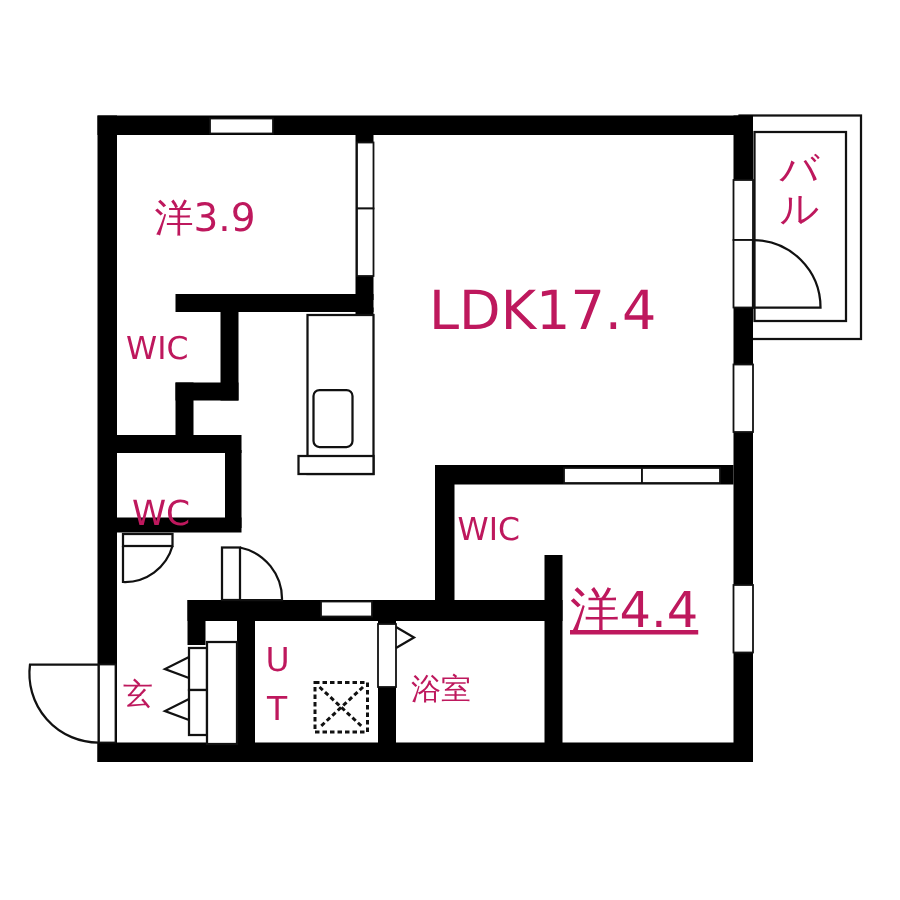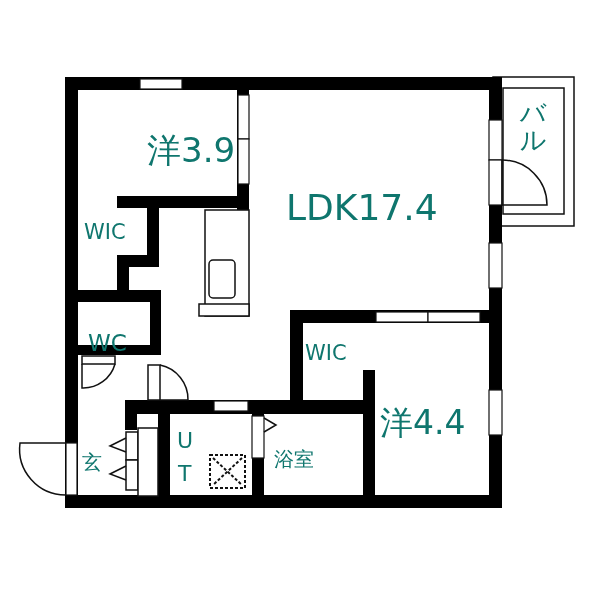--- a/index.html
+++ b/index.html
@@ -1,21 +1,21 @@
 <!DOCTYPE html>
 <html><head>
 <meta charset="utf-8">
 <style>
   html, body { margin: 0; padding: 0; background: #ffffff; }
   body { width: 600px; height: 600px; position: relative; overflow: hidden; }
   #plan { position: absolute; left: 0; top: 0; }
   .lbl {
     position: absolute;
     font-family: "DejaVu Sans", sans-serif;
-    color: #0f766e;
+    color: #be185d;
     white-space: nowrap;
     line-height: 1;
   }
 </style>
 </head>
 <body>
 
 <svg id="plan" width="600" height="600" viewBox="0 0 600 600">
 
   <g>
@@ -108,23 +108,23 @@
 
   <g fill="none" stroke="#111" stroke-width="2" stroke-dasharray="3,2">
     <rect x="210" y="455" width="35" height="33"></rect>
     <line x1="213" y1="458" x2="242" y2="485"></line>
     <line x1="242" y1="458" x2="213" y2="485"></line>
   </g>
 
   <polyline points="264,418 276,425 264,432" fill="none" stroke="#111" stroke-width="1.5"></polyline>
 </svg>
 
-<div class="lbl" style="left:103px; top:133px; font-size:34px;margin-left:44px;">洋3.9</div>
+<div class="lbl" style="left:103px; top:133px; font-size:26px;">洋3.9</div>
 <div class="lbl" style="left:286px; top:190px; font-size:36px;">LDK17.4</div>
 <div class="lbl" style="left:518px; top:100px; font-size:26px; width:30px; text-align:center; line-height:1.05; white-space:normal; word-break:break-all;">バル</div>
 <div class="lbl" style="left:84px; top:222px; font-size:21px;">WIC</div>
 <div class="lbl" style="left:88px; top:332px; font-size:23px;">WC</div>
 <div class="lbl" style="left:305px; top:343px; font-size:21px;">WIC</div>
-<div class="lbl" style="left:380px; top:406px; font-size:33px;">洋4.4</div>
+<div class="lbl" style="left:380px; top:390px; font-size:33px;text-decoration:underline;">洋4.4</div>
 <div class="lbl" style="left:82px; top:452px; font-size:20px;">玄</div>
 <div class="lbl" style="left:177px; top:430px; font-size:22px;">U</div>
 <div class="lbl" style="left:178px; top:463px; font-size:22px;">T</div>
 <div class="lbl" style="left:274px; top:449px; font-size:20px;">浴室</div>
 
 </body></html>

